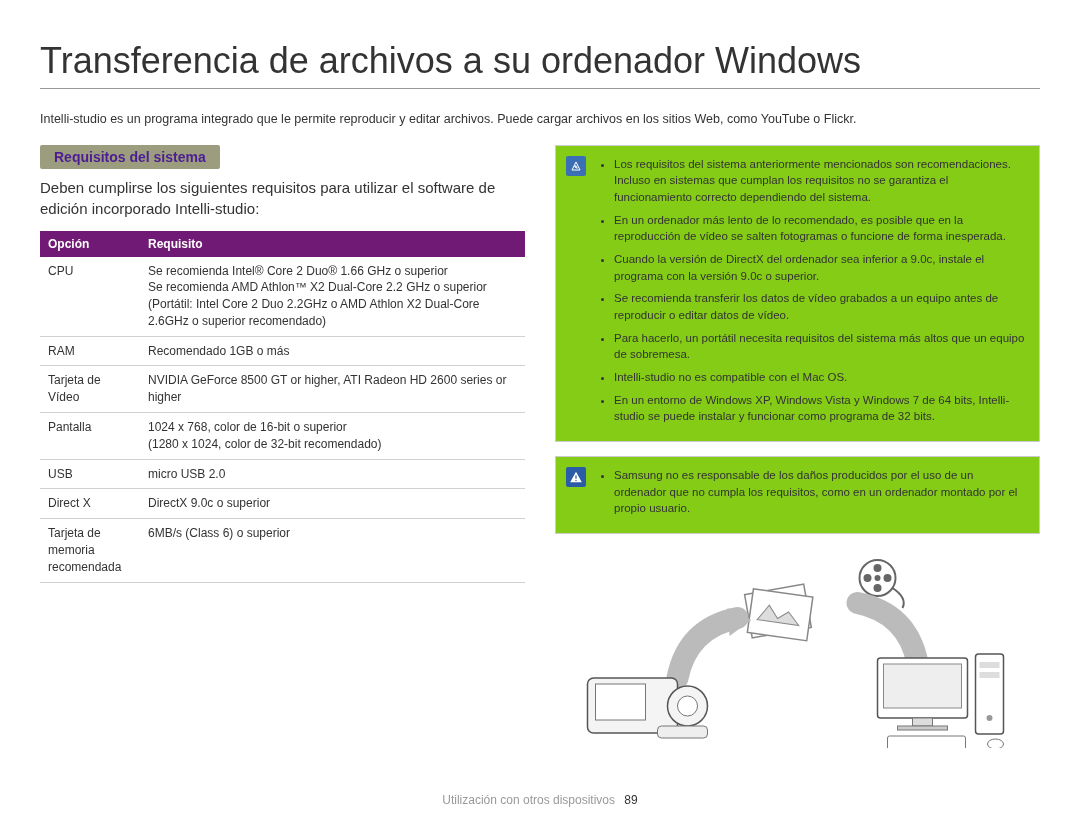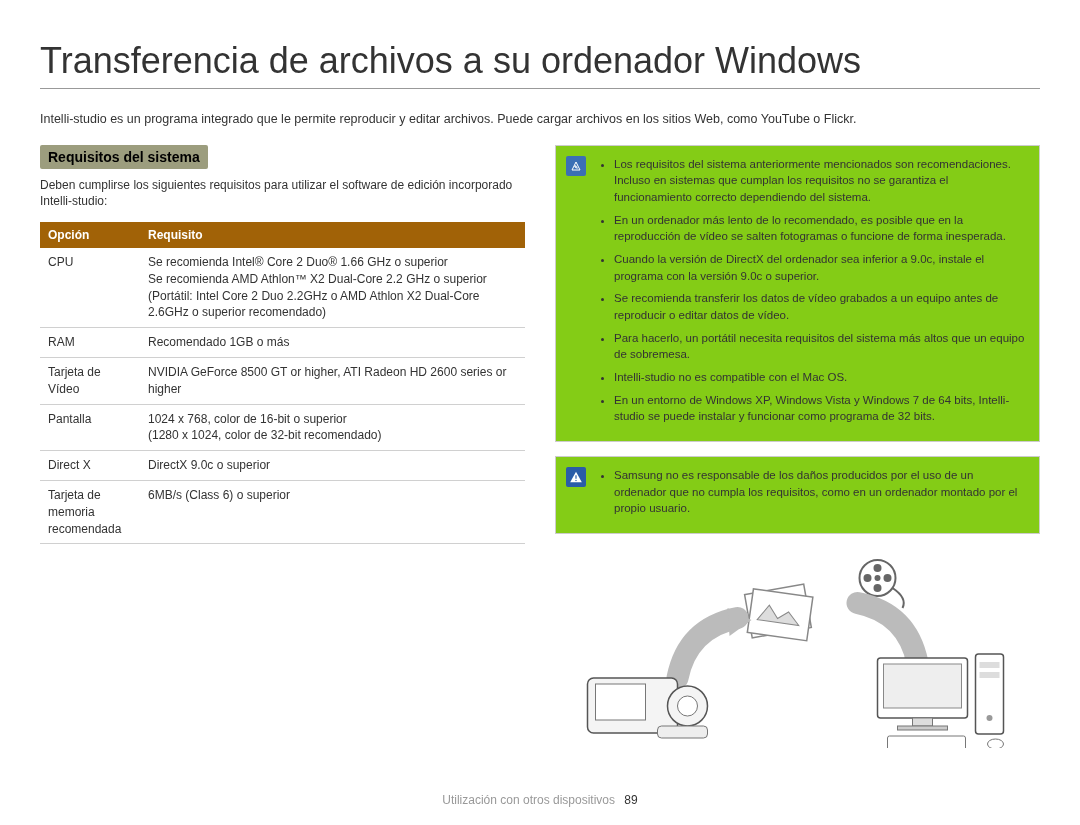--- a/index.html
+++ b/index.html
@@ -26,39 +26,39 @@
   }
   .columns {
     display: flex;
     gap: 30px;
   }
   .col-left { flex: 1; }
   .col-right { flex: 1; }
   .section-heading {
     display: inline-block;
     background: #9c9d7e;
-    color: #000000;
+    color: #4c1d95;
     font-size: 14px;
     font-weight: 600;
-    padding: 4px 8px;
+    padding: 4px 14px;
     border-radius: 2px;
     margin-bottom: 8px;
   }
   .section-text {
-    font-size: 12px;
+    font-size: 15px;
     line-height: 1.4;
     margin-bottom: 12px;
   }
   table.req {
     width: 100%;
     border-collapse: collapse;
     font-size: 12px;
   }
   table.req thead th {
-    background: #a16207;
+    background: #701a75;
     color: #fff;
     font-weight: 600;
     text-align: left;
     padding: 6px 8px;
   }
   table.req tbody td {
     border-bottom: 1px solid #d0d0d0;
     padding: 6px 8px;
     vertical-align: top;
     line-height: 1.4;
@@ -135,20 +135,24 @@
             <td>RAM</td>
             <td>Recomendado 1GB o más</td>
           </tr>
         <tr>
             <td>Tarjeta de Vídeo</td>
             <td>NVIDIA GeForce 8500 GT or higher, ATI Radeon HD 2600 series or higher</td>
           </tr>
         <tr>
             <td>Pantalla</td>
             <td>1024 x 768, color de 16-bit o superior<br>(1280 x 1024, color de 32-bit recomendado)</td>
+          </tr>
+        <tr>
+            <td>USB</td>
+            <td>micro USB 2.0</td>
           </tr>
         <tr>
             <td>Direct X</td>
             <td>DirectX 9.0c o superior</td>
           </tr>
         <tr>
             <td>Tarjeta de memoria recomendada</td>
             <td>6MB/s (Class 6) o superior</td>
           </tr>
       </tbody>

